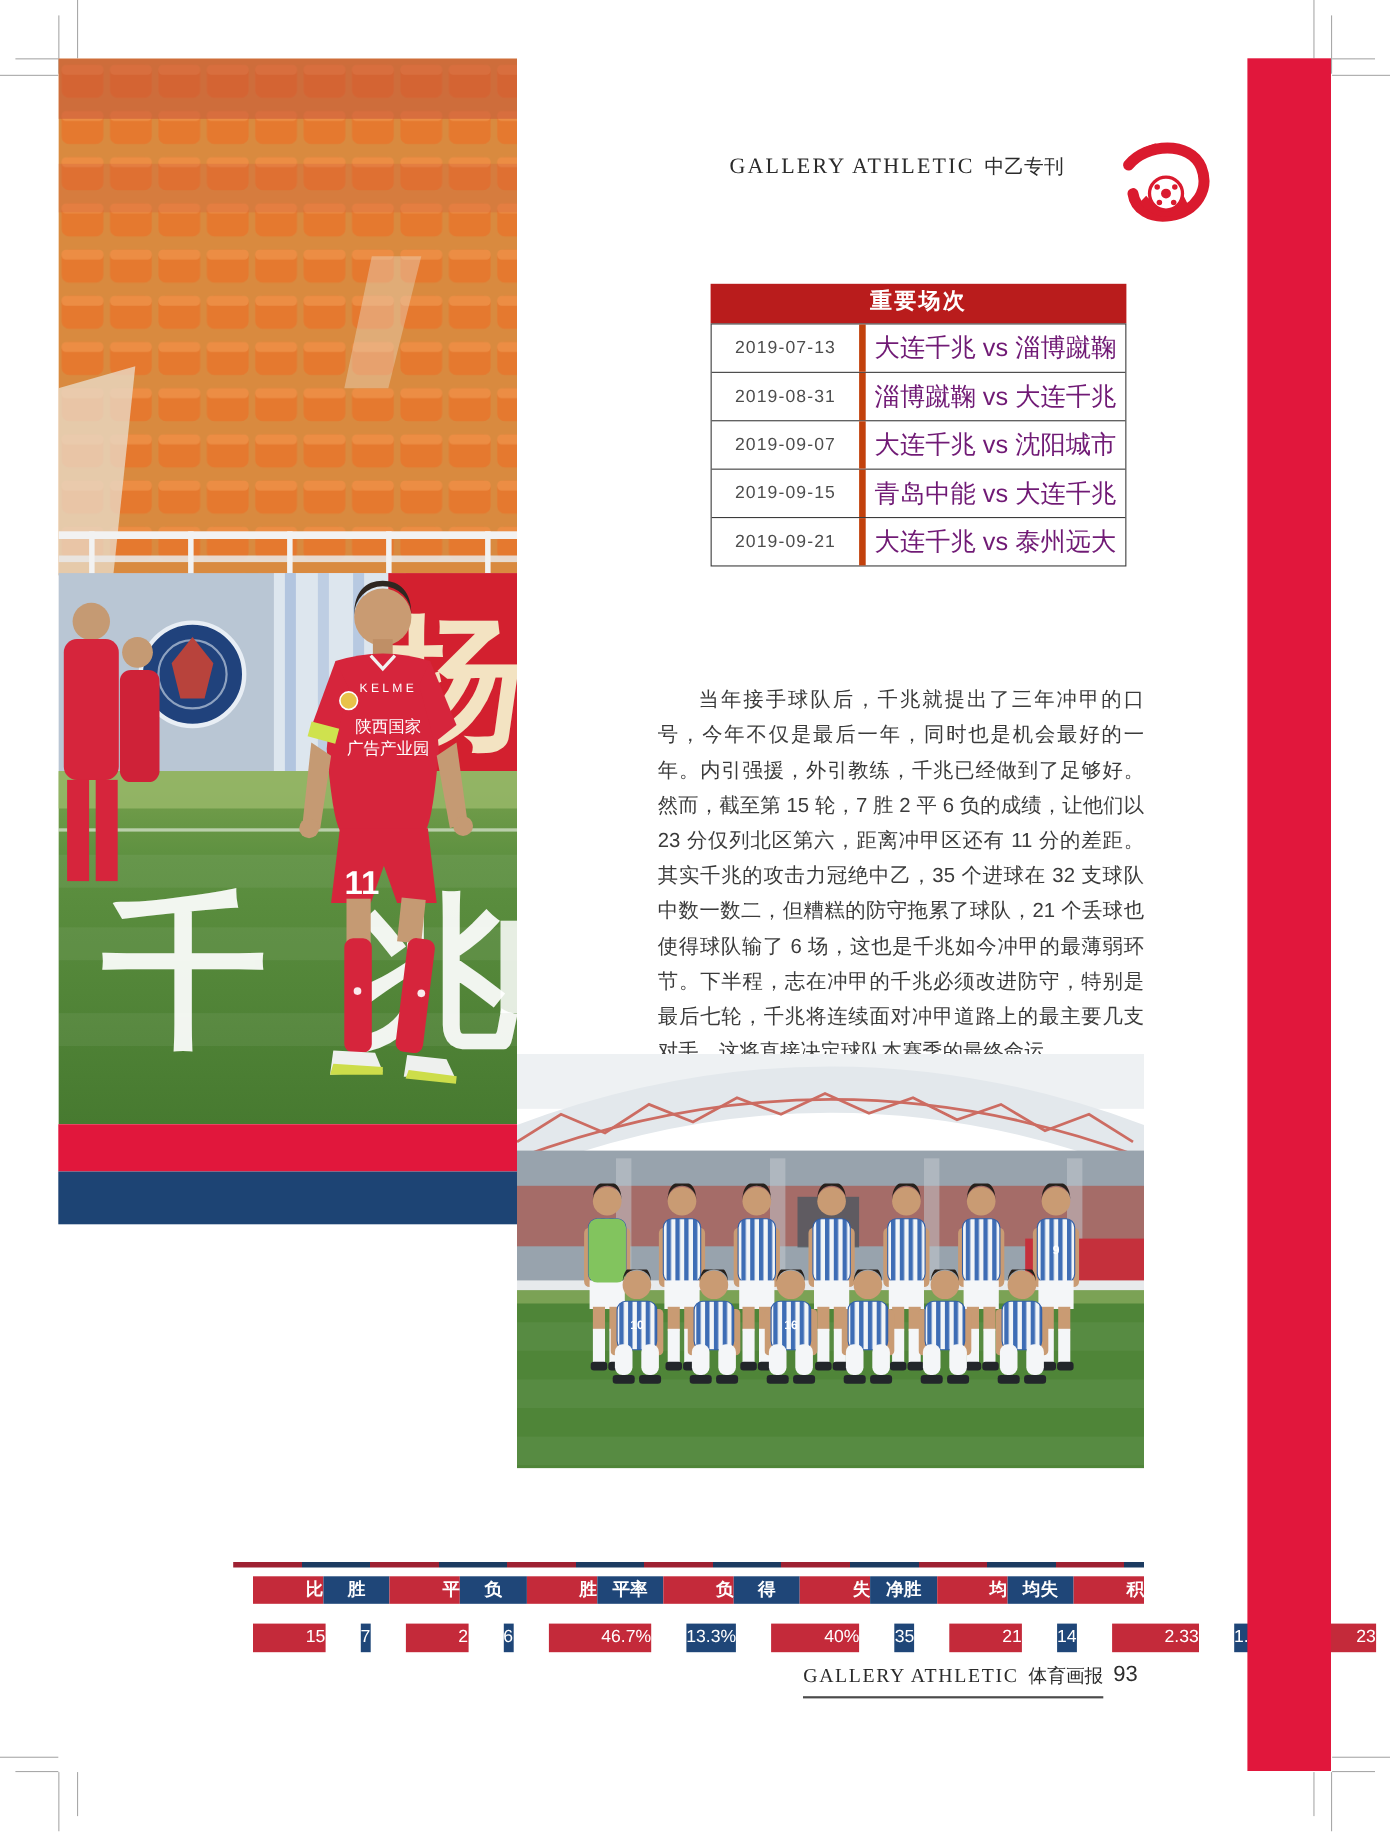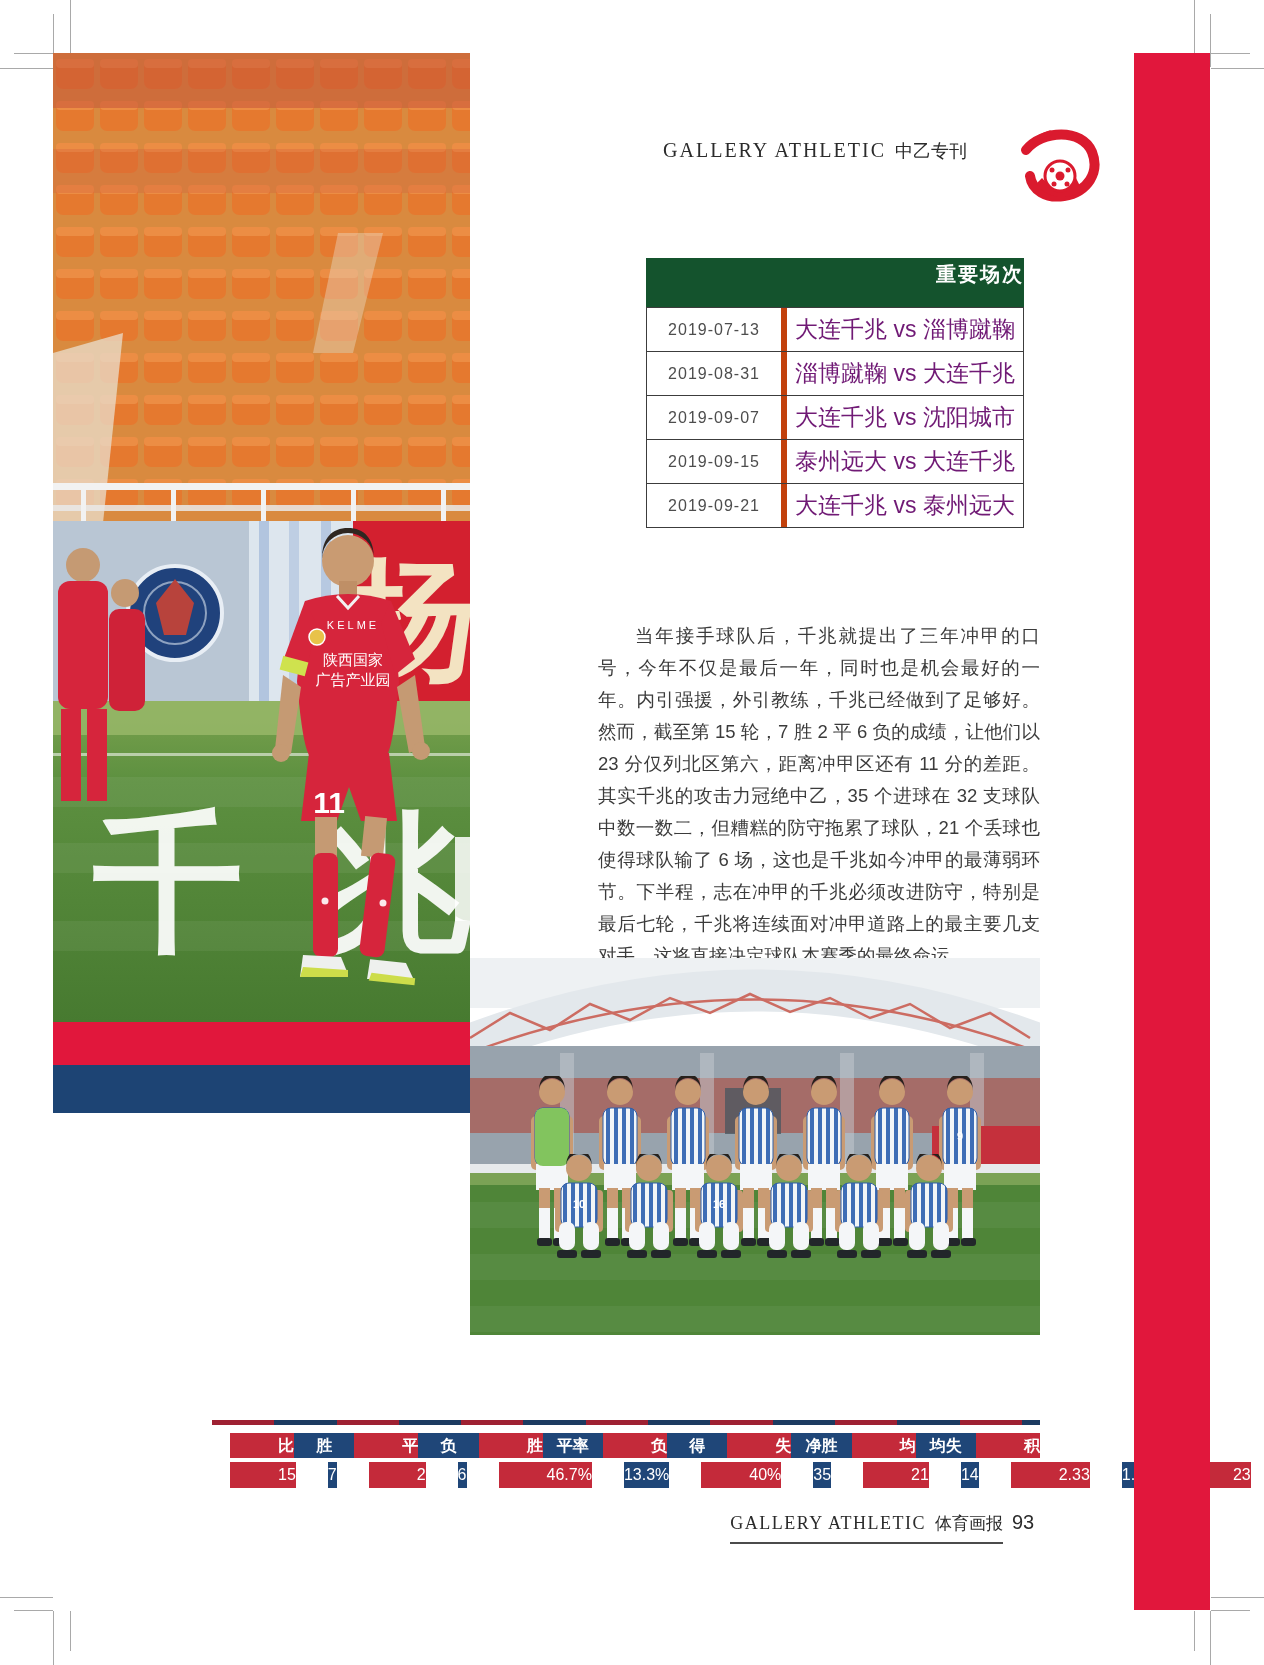--- a/index.html
+++ b/index.html
@@ -13,43 +13,43 @@
   .masthead .cn{font-size:18px;}
   .logo{position:absolute;left:1016px;top:128px;width:86px;height:78px;}
 
   
   .player-photo{position:absolute;left:53px;top:53px;width:417px;height:969px;overflow:hidden;}
   .bar-red{position:absolute;left:53px;top:1022px;width:417px;height:43px;background:#e1173c;}
   .bar-blue{position:absolute;left:53px;top:1065px;width:417px;height:48px;background:#1d4474;}
 
   
   .mtable{position:absolute;left:646px;top:258px;width:378px;}
-  .mtable .title{height:49px;line-height:32px;background:#14532d;color:#fff;
-                 font-size:20px;font-weight:bold;text-align:right;letter-spacing:2px;}
+  .mtable .title{height:36px;line-height:32px;background:#b91c1c;color:#fff;
+                 font-size:20px;font-weight:bold;text-align:center;letter-spacing:2px;}
   .mtable .rows{border:1px solid #3c3c3c;border-top:1px solid #3c3c3c;}
   .mrow{display:grid;grid-template-columns:140px 1fr;height:43px;border-bottom:1px solid #3c3c3c;}
   .mrow:last-child{border-bottom:none;}
   .mrow .d{border-right:6px solid #c2410c;display:flex;align-items:center;justify-content:center;
            font-size:16px;color:#4d4d4d;letter-spacing:1px;}
   .mrow .m{display:flex;align-items:center;justify-content:center;font-size:23px;color:#701a75;}
 
   
   .article{position:absolute;left:598px;top:601px;width:442px;font-size:18.5px;line-height:32px;
            color:#3b3b3b;text-align:justify;text-indent:2em;}
 
   
   .team-photo{position:absolute;left:470px;top:958px;width:570px;height:377px;overflow:hidden;}
 
   
   .stats-stripe{position:absolute;left:212px;top:1420px;width:828px;height:5px;
     background:repeating-linear-gradient(90deg,#9e2132 0 62.3px,#1c3b61 62.3px 124.6px);}
   .stats{position:absolute;left:230px;top:1433px;width:810px;}
   .srow{display:grid;grid-template-columns:repeat(13,1fr);}
   .srow.h .c{height:25px;line-height:25px;font-weight:bold;font-size:16px;}
-  .srow.v{margin-top:4px;gap:32px;}
+  .srow.v{margin-top:18px;gap:32px;}
   .srow.v .c{height:26px;line-height:26px;font-size:16px;}
   .srow .c{color:#fff;text-align:center;}
   .c.r{background:#c42a3a;padding-left:48px;}
   .c.b{background:#1f4678;}
 
   
   .footer-brand{position:absolute;top:1512px;right:261px;display:flex;align-items:baseline;gap:9px;
                 color:#2b2b2b;border-bottom:2px solid #4b4b4b;padding-bottom:7px;}
   .footer-brand .serif{font-family:"Liberation Serif",serif;font-size:18px;letter-spacing:1.5px;}
   .footer-brand .cn{font-size:17px;}
@@ -192,21 +192,21 @@
     <div class="mrow">
       <div class="d">2019-08-31</div>
       <div class="m">淄博蹴鞠 vs 大连千兆</div>
     </div>
     <div class="mrow">
       <div class="d">2019-09-07</div>
       <div class="m">大连千兆 vs 沈阳城市</div>
     </div>
     <div class="mrow">
       <div class="d">2019-09-15</div>
-      <div class="m">泰州远大 vs 大连千兆</div>
+      <div class="m">青岛中能 vs 大连千兆</div>
     </div>
     <div class="mrow">
       <div class="d">2019-09-21</div>
       <div class="m">大连千兆 vs 泰州远大</div>
     </div>
   </div>
 </div>
 
 <p class="article">当年接手球队后，千兆就提出了三年冲甲的口号，今年不仅是最后一年，同时也是机会最好的一年。内引强援，外引教练，千兆已经做到了足够好。然而，截至第 15 轮，7 胜 2 平 6 负的成绩，让他们以 23 分仅列北区第六，距离冲甲区还有 11 分的差距。其实千兆的攻击力冠绝中乙，35 个进球在 32 支球队中数一数二，但糟糕的防守拖累了球队，21 个丢球也使得球队输了 6 场，这也是千兆如今冲甲的最薄弱环节。下半程，志在冲甲的千兆必须改进防守，特别是最后七轮，千兆将连续面对冲甲道路上的最主要几支对手，这将直接决定球队本赛季的最终命运。</p>
 

